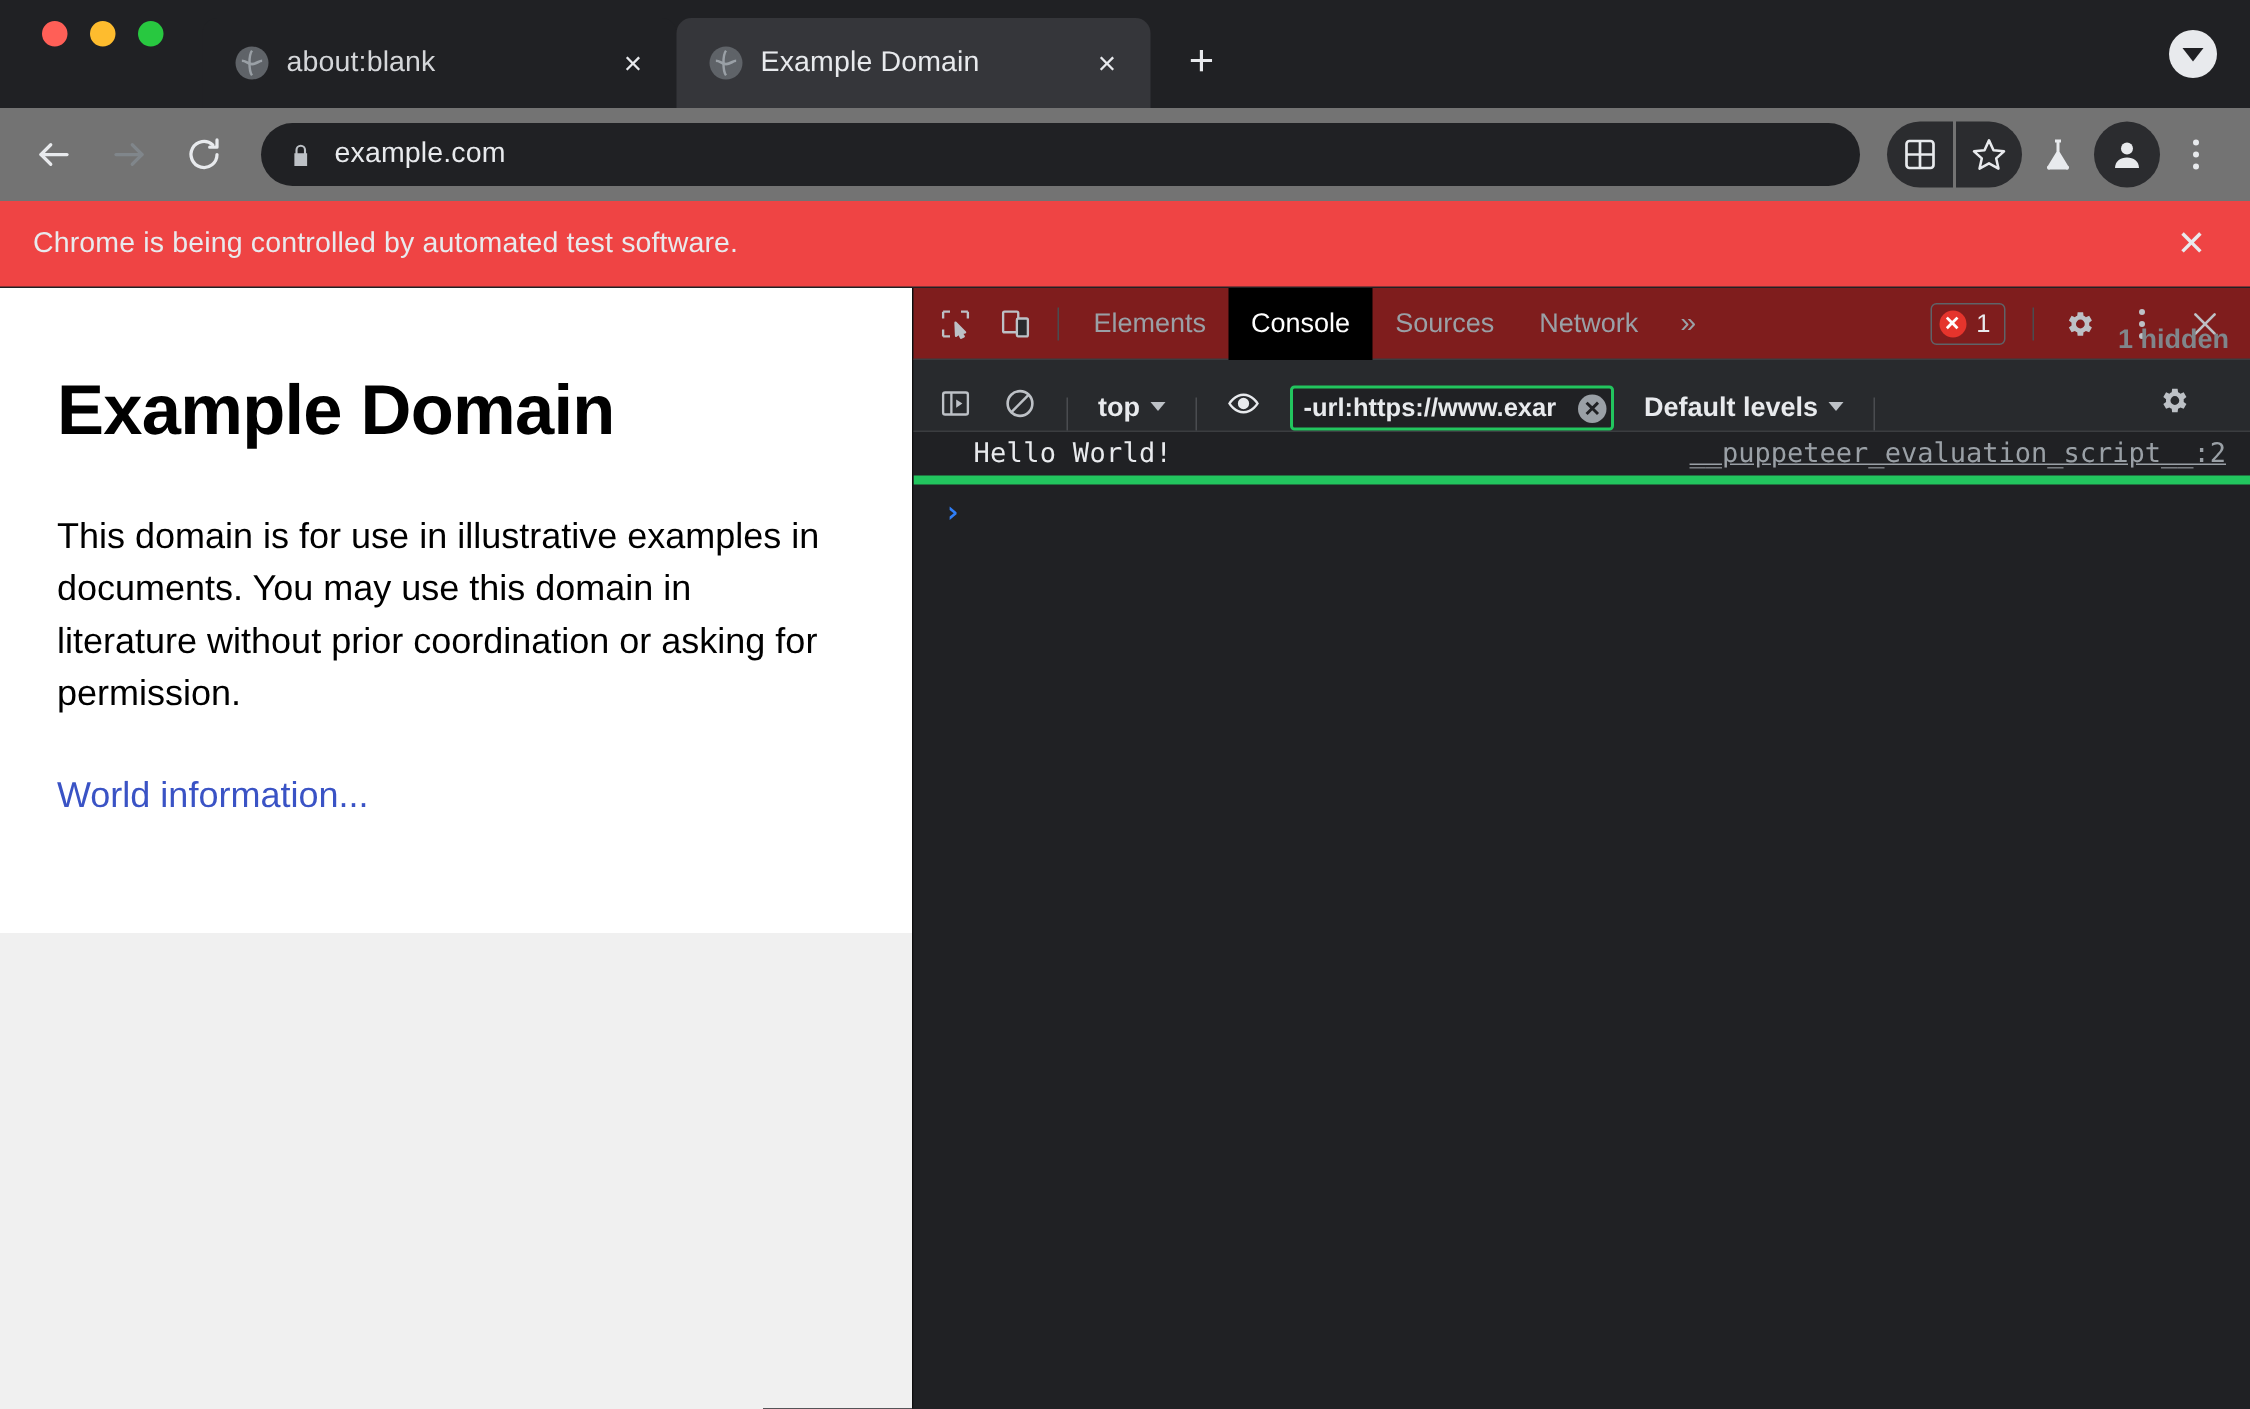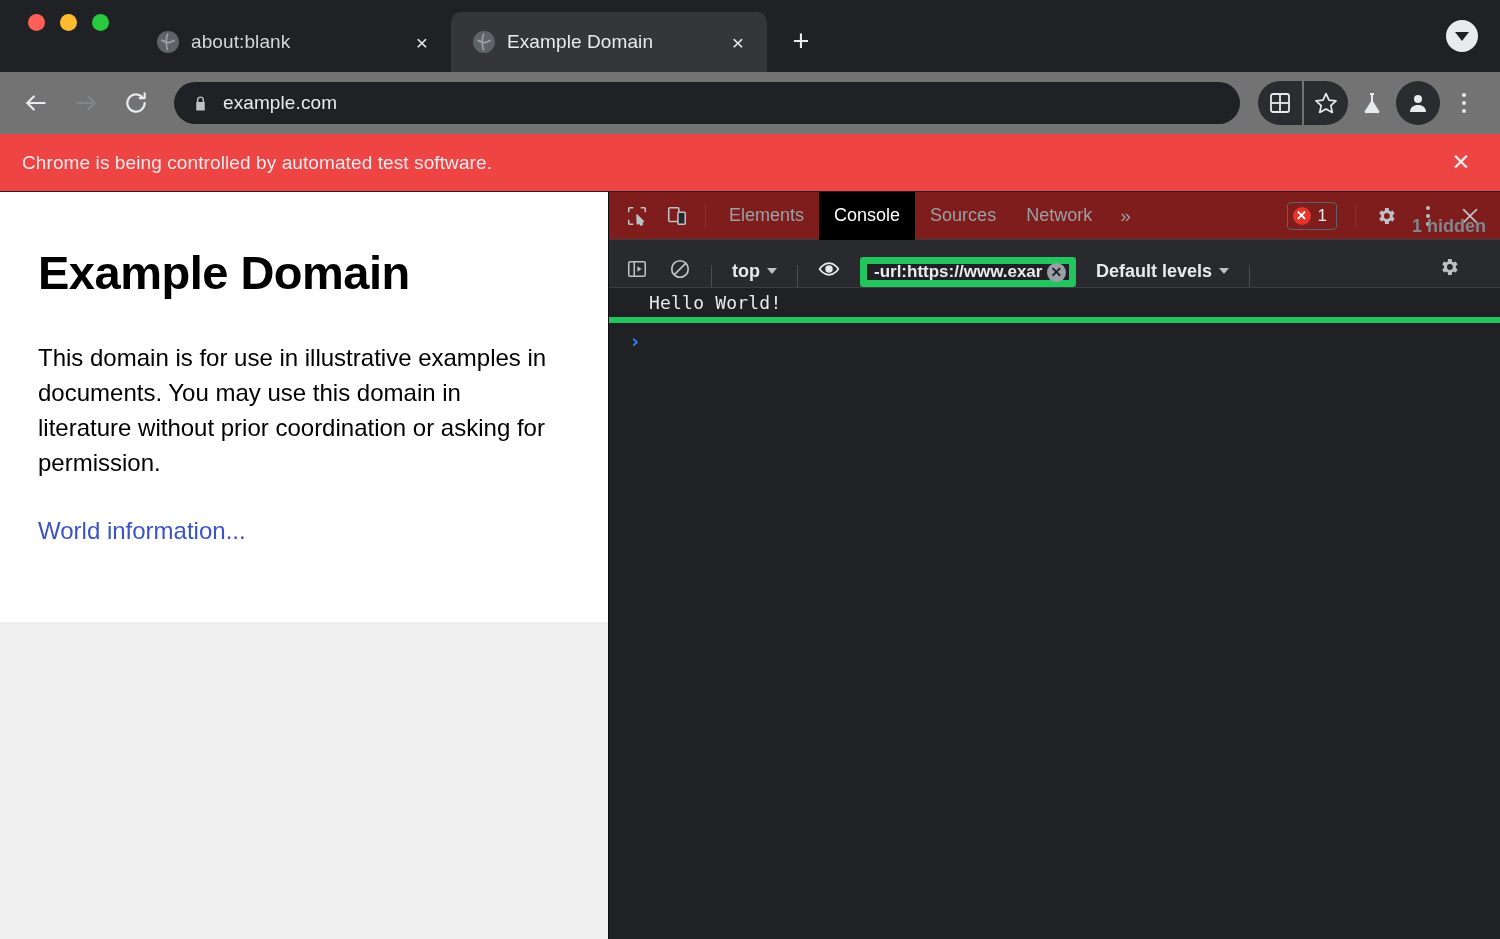--- a/index.html
+++ b/index.html
@@ -159,21 +159,21 @@
     height:48px; flex:0 0 48px; display:flex; align-items:flex-end;
     background:#282a2d; padding:0 8px; gap:3px; border-bottom:1px solid #3b3d40;font-weight:bold;
   }
   .ctx-btn {
     display:flex; align-items:center; gap:7px; color:#e8eaed;
     font-size:18px; padding:0 9px; height:32px;
   }
   .caret { width:0; height:0; border-left:5px solid transparent;
     border-right:5px solid transparent; border-top:6px solid #bdc1c6; }
   .filter-box {
-    width:216px; height:30px; background:#202124; border:7px solid #22c55e;
+    width:216px; height:30px; background:#202124; border:2px solid #22c55e;
     border-radius:3px; display:flex; align-items:center; padding:0 3px 0 7px;
     margin:0 8px; flex:0 0 216px;
   }
   .filter-val {
     flex:1; color:#e8eaed; font-size:17px; white-space:nowrap;
     overflow:hidden; min-width:0;
   }
   .filter-clear {
     width:19px; height:19px; border-radius:50%; background:#9aa0a6;
     display:flex; align-items:center; justify-content:center;
@@ -429,20 +429,21 @@
                 <path d="M19.4 13a7.8 7.8 0 0 0 0-2l2-1.6-2-3.4-2.4 1a7.6 7.6 0 0 0-1.7-1L15 3.4h-4l-.3 2.6a7.6 7.6 0 0 0-1.7 1l-2.4-1-2 3.4L6.6 11a7.8 7.8 0 0 0 0 2l-2 1.6 2 3.4 2.4-1a7.6 7.6 0 0 0 1.7 1l.3 2.6h4l.3-2.6a7.6 7.6 0 0 0 1.7-1l2.4 1 2-3.4zM13 15.2a3.2 3.2 0 1 1 0-6.4 3.2 3.2 0 0 1 0 6.4z"></path>
               </svg>
           </div>
         </div>
       </div>
 
 
       <div class="console-body">
         <div class="console-msg">
           <span class="msg-text">Hello World!</span>
+          <span class="msg-src">__puppeteer_evaluation_script__:2</span>
         </div>
         <div class="console-prompt">
           <span class="prompt-caret">›</span>
         </div>
       </div>
 
     </div>
   </div>
 </div>
 

